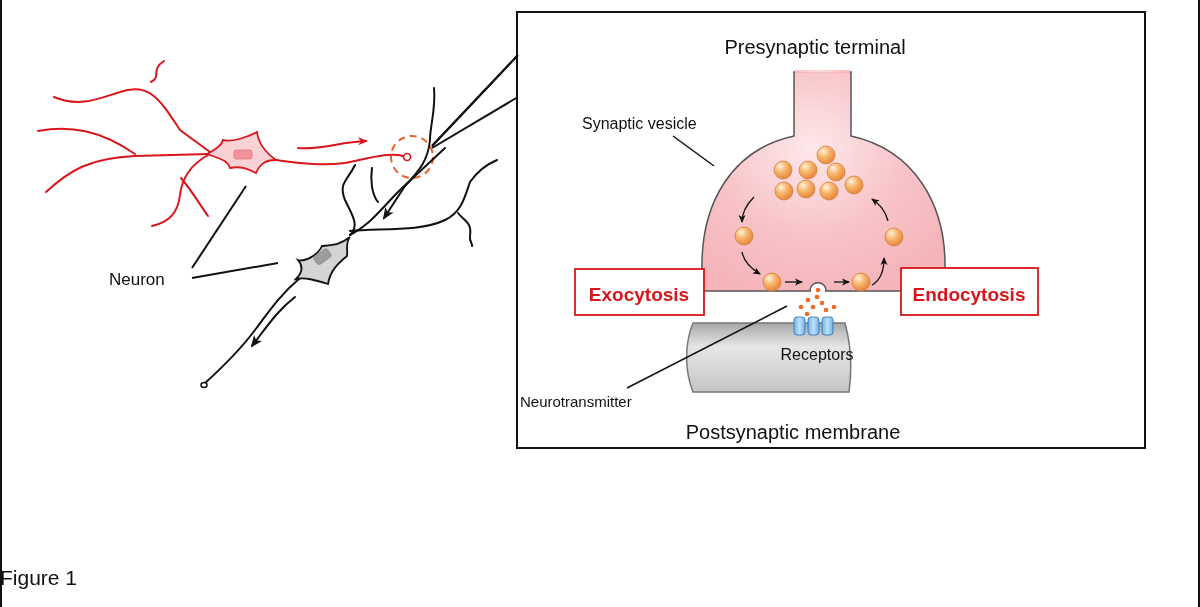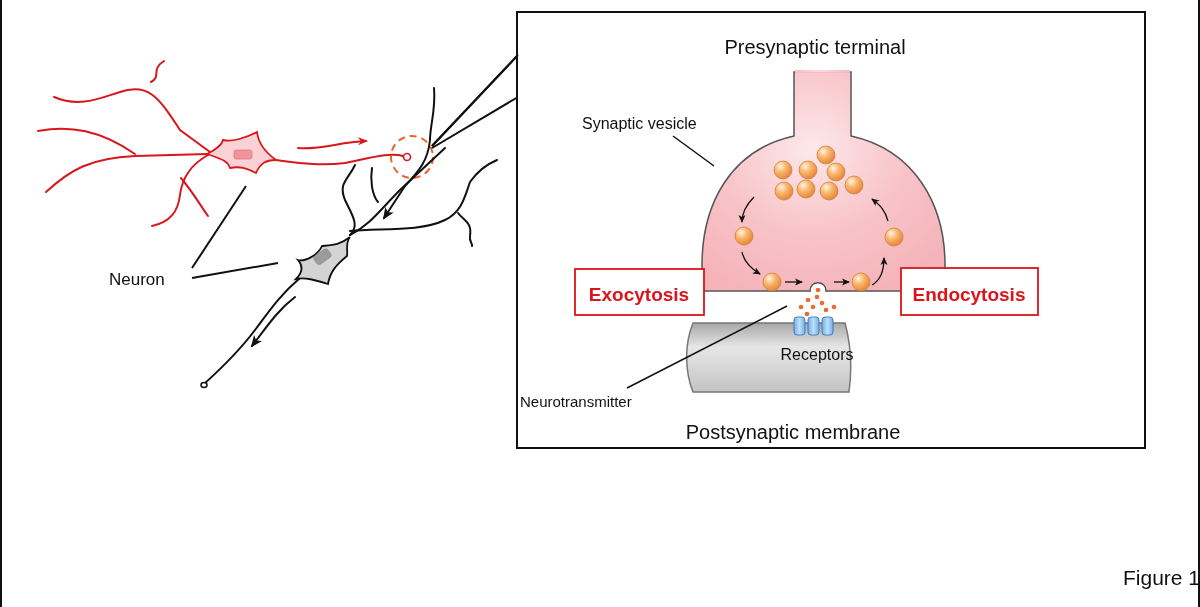--- a/index.html
+++ b/index.html
@@ -1,21 +1,21 @@
 <!DOCTYPE html>
 <html><head>
 <meta charset="utf-8">
 <style>
   html, body { margin:0; padding:0; background:#ffffff; }
   body { width:1200px; height:607px; position:relative; overflow:hidden; font-family:"Liberation Sans", sans-serif; }
   #canvas { position:absolute; left:0; top:0; width:1200px; height:607px; }
   .frame-left { position:absolute; left:0; top:0; width:2px; height:607px; background:#111; }
   .frame-right { position:absolute; right:0; top:0; width:2px; height:607px; background:#111; }
   svg text { font-family:"Liberation Sans", sans-serif; }
-  .caption { position:absolute; left:0; width:1200px; top:566px; text-align:right; font-size:21px; color:#111; }
+  .caption { position:absolute; left:0; width:1200px; top:566px; text-align:left; font-size:21px; color:#111; }
 </style>
 </head>
 <body>
 
 <div class="frame-left"></div>
 <div class="frame-right"></div>
 
 <svg id="canvas" width="1200" height="607" viewBox="0 0 1200 607" xmlns="http://www.w3.org/2000/svg">
   <defs>
     <radialGradient id="vesGrad" cx="35%" cy="30%" r="70%">

